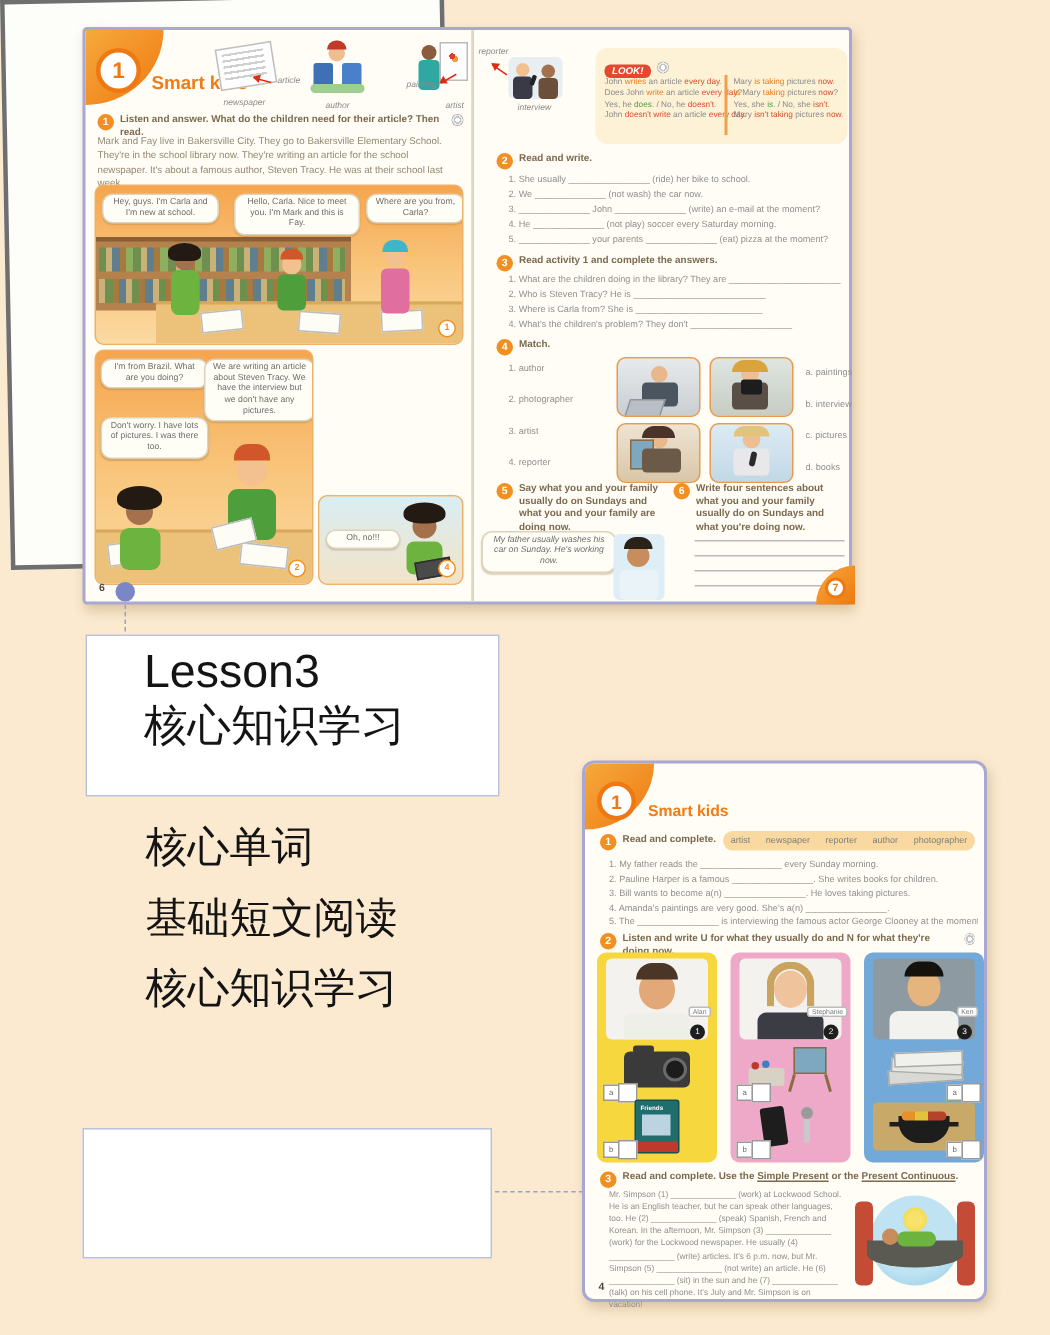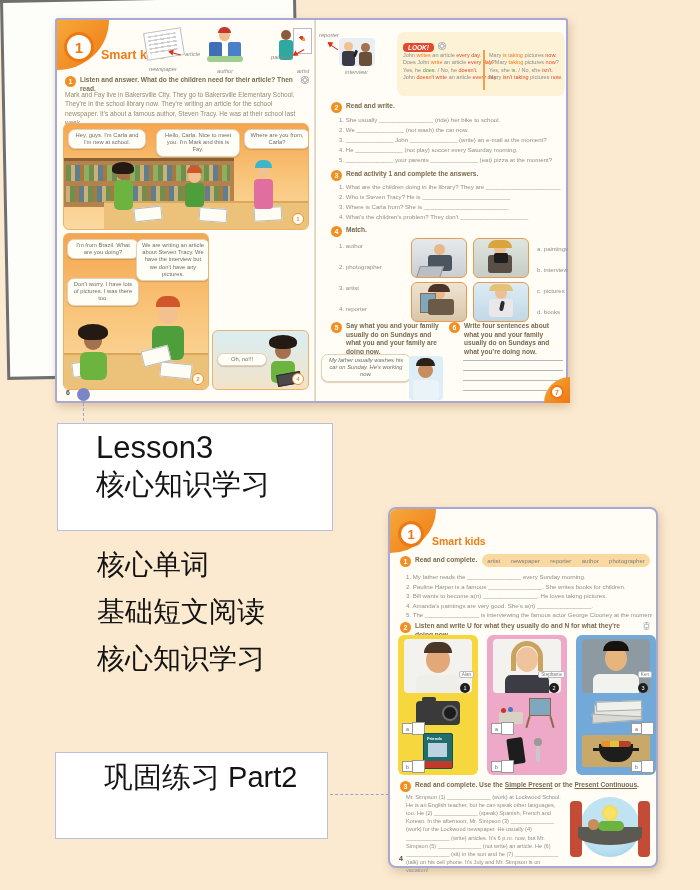--- a/index.html
+++ b/index.html
@@ -322,21 +322,20 @@
   <div class="l2">核心知识学习</div>
 </div>
 
 <div class="abs" style="left:97px;top:541px;">
   <div class="feature">核心单词</div>
   <div class="feature">基础短文阅读</div>
   <div class="feature">核心知识学习</div>
 </div>
 
 <div class="lesson-box" style="left:55px;top:752px;width:273px;height:87px;padding:6px 0 0 48px;">
-  <div class="l2">巩固练习 Part2</div>
 </div>
 
 <div class="dash-h" style="left:330px;top:794px;width:64px;"></div>
 <div class="cdot" style="left:392px;top:788px;"></div>
 
 <div id="bottom-page" class="page">
   <div class="wedge abs" style="left:0;top:0;width:46px;height:44px;border-radius:6px 0 100% 0;"></div>
   <div class="unit-badge abs" style="left:8px;top:12px;width:26px;height:26px;font-size:13px;">
     <span>1</span>
   </div>

